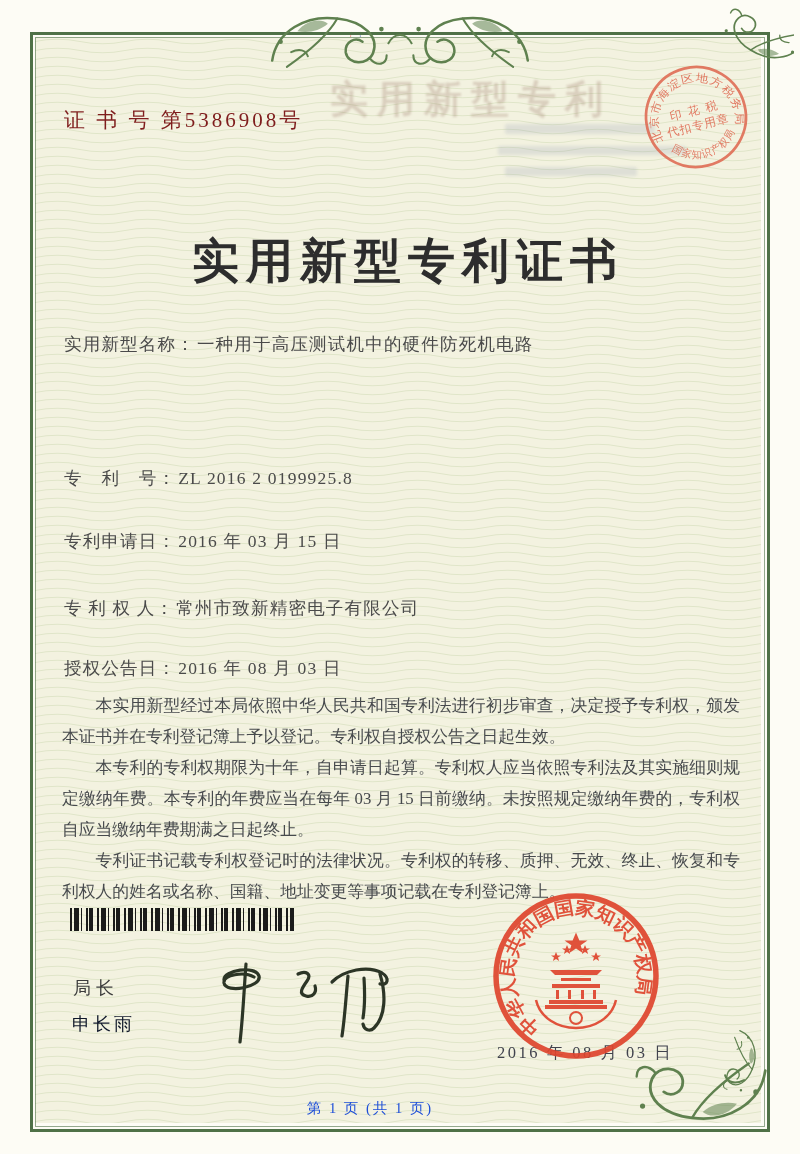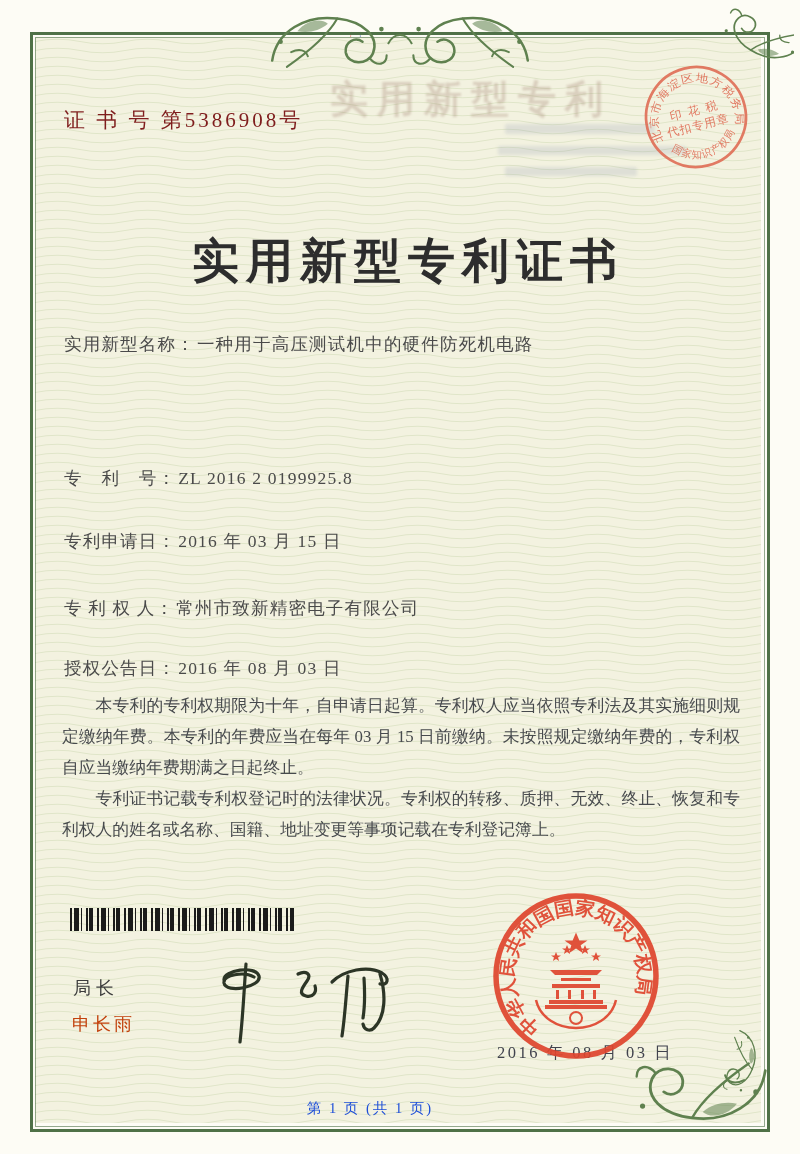--- a/index.html
+++ b/index.html
@@ -36,21 +36,21 @@
   .flabel{margin-right:2px;}
   .paras{position:absolute;left:62px;top:690px;width:678px;font-size:16.8px;line-height:31px;
          color:#474a4d;text-align:justify;}
   .paras p{margin:0;text-indent:2em;}
   .barcode{position:absolute;left:70px;top:908px;width:224px;height:23px;
     background:repeating-linear-gradient(90deg,
       #1b1b1b 0 2px,transparent 2px 4px,#1b1b1b 4px 9px,transparent 9px 11px,
       #1b1b1b 11px 12px,transparent 12px 16px,#1b1b1b 16px 18px,transparent 18px 19px,
       #1b1b1b 19px 23px,transparent 23px 27px);}
   .signer-role{position:absolute;left:73px;top:976px;font-size:18px;color:#3c3c3c;letter-spacing:5px;font-family:Liberation Mono, monospace;}
-  .signer-name{position:absolute;left:72px;top:1012px;font-size:18px;color:#c2410c;letter-spacing:3px;}
+  .signer-name{position:absolute;left:72px;top:1012px;font-size:18px;color:#0f172a;letter-spacing:3px;}
   .signature{position:absolute;left:196px;top:950px;width:212px;height:96px;}
   .seal{position:absolute;left:488px;top:888px;width:176px;height:176px;opacity:.92;z-index:3;}
   .seal-ring-text{font-weight:700;}
   .seal-date{position:absolute;left:497px;top:1042px;font-size:16.5px;letter-spacing:2.5px;color:#41434e;z-index:2;}
   .page-footer{position:absolute;left:0;top:1099px;width:740px;text-align:center;
                font-size:14.5px;color:#1d4ed8;letter-spacing:2px;}
   .tax-stamp{position:absolute;left:637px;top:58px;width:118px;height:118px;
              transform:rotate(-14deg);opacity:.88;z-index:3;}
 </style>
 </head>
@@ -157,20 +157,21 @@
   </div>
   <div class="field f4">
     <span class="flabel">专 利 权 人：</span><span>常州市致新精密电子有限公司</span>
   </div>
   <div class="field f5">
     <span class="flabel">授权公告日：</span><span>2016 年 08 月 03 日</span>
   </div>
 
   
   <div class="paras">
+    <p>本实用新型经过本局依照中华人民共和国专利法进行初步审查，决定授予专利权，颁发本证书并在专利登记簿上予以登记。专利权自授权公告之日起生效。</p>
     <p>本专利的专利权期限为十年，自申请日起算。专利权人应当依照专利法及其实施细则规定缴纳年费。本专利的年费应当在每年 03 月 15 日前缴纳。未按照规定缴纳年费的，专利权自应当缴纳年费期满之日起终止。</p>
     <p>专利证书记载专利权登记时的法律状况。专利权的转移、质押、无效、终止、恢复和专利权人的姓名或名称、国籍、地址变更等事项记载在专利登记簿上。</p>
   </div>
 
   
   <div class="barcode"></div>
 
   
   <div class="signer-role">局长</div>
   <div class="signer-name">申长雨</div>

